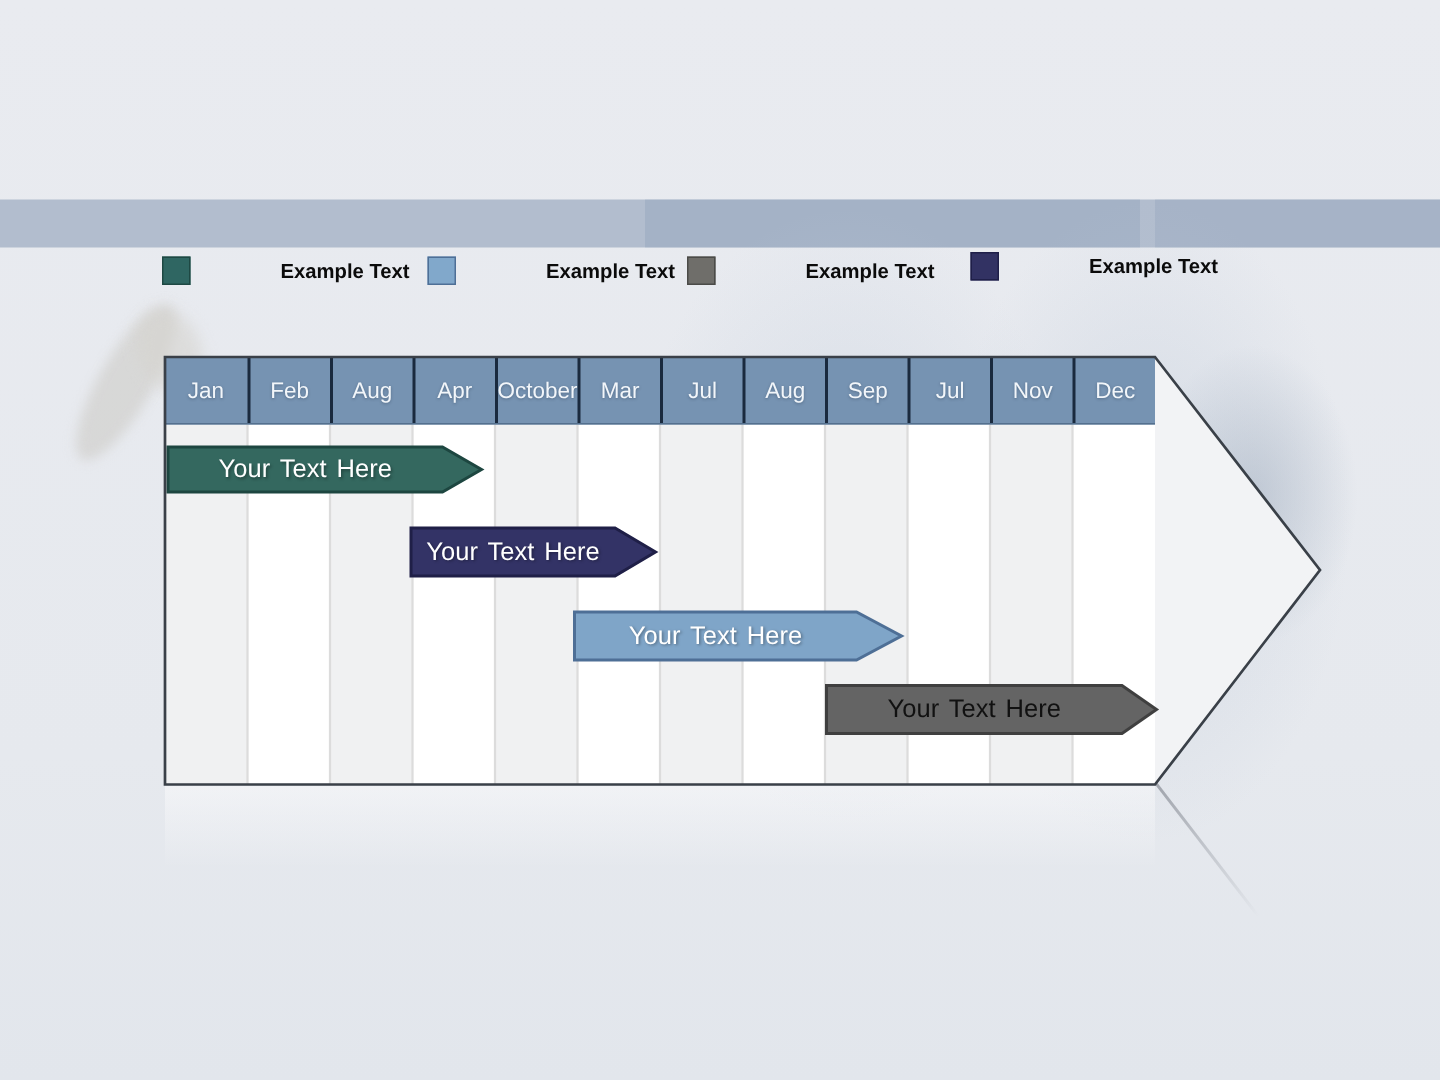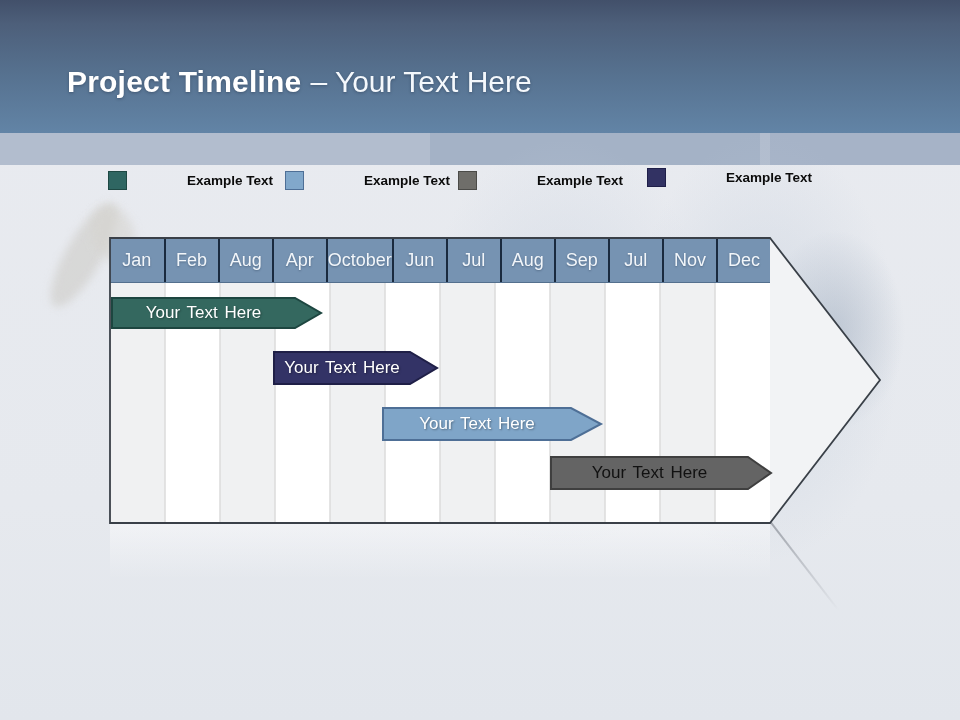--- a/index.html
+++ b/index.html
@@ -50,21 +50,21 @@
   .legend-label{font-size:13.5px; font-weight:bold; color:#0b0b0b; white-space:nowrap;padding-left:40px;}
   
   .tl-svg{position:absolute; left:100px; top:230px; width:800px; height:310px; z-index:6;}
   .tl-svg.overlay{z-index:8; pointer-events:none;}
   .month-row{
     position:absolute; left:110px; top:238px; width:660px; height:45px;
     display:flex; z-index:7; box-sizing:border-box; border-bottom:1px solid #54708e;
   }
   .month-cell{
     width:68px; box-sizing:border-box; display:flex; align-items:center; justify-content:center;
-    font-size:18px; color:#f2f6fa; text-shadow:0 1px 2px rgba(25,40,60,.35);
+    font-size:15px; color:#f2f6fa; text-shadow:0 1px 2px rgba(25,40,60,.35);
   }
   .month-cell + .month-cell{border-left:2px solid #1a2a3e;}
   .bar-label{
     position:absolute; z-index:9; text-align:center; font-size:17px;
     word-spacing:2px; white-space:nowrap;
     text-shadow:1px 1px 2px rgba(0,0,0,.35);
   }
   .bar-label.b1{left:112px; top:298px; width:183px; height:30px; line-height:30px;}
   .bar-label.b2{left:274px; top:352px; width:136px; height:32px; line-height:32px;}
   .bar-label.b3{left:383px; top:408px; width:188px; height:32px; line-height:32px;}
@@ -88,25 +88,20 @@
   <div class="band"></div>
   <div class="band-patch p1"></div>
   <div class="band-patch p2"></div>
 
   <div class="ghost ghost-fig1"></div>
   <div class="ghost ghost-fig2"></div>
   <div class="ghost ghost-swirl"></div>
   <div class="ghost ghost-arm"></div>
   <div class="ghost ghost-hand"></div>
 
-  <div class="header">
-    <div class="title">
-      <span class="t-bold">Project Timeline</span><span class="t-light">– Your Text Here</span>
-    </div>
-  </div>
 
   <div class="legend-item l1">
     <span class="swatch" style="background: rgb(47, 102, 98); border-color: rgb(30, 72, 67);"></span>
     <span class="legend-label">Example Text</span>
   </div>
   <div class="legend-item l2">
     <span class="swatch" style="background: rgb(129, 168, 203); border-color: rgb(78, 111, 150);"></span>
     <span class="legend-label">Example Text</span>
   </div>
   <div class="legend-item l3">
@@ -139,21 +134,21 @@
       <path d="M65,53V293 M120,53V293 M175,53V293 M230,53V293 M285,53V293 M340,53V293 M395,53V293 M450,53V293 M505,53V293 M560,53V293 M615,53V293" stroke="#dcdcdc" stroke-width="1.5" fill="none"></path>
     </g>
   </svg>
 
   <div class="month-row" style="background: rgb(118, 147, 178);">
     <div class="month-cell">Jan</div>
     <div class="month-cell">Feb</div>
     <div class="month-cell">Aug</div>
     <div class="month-cell">Apr</div>
     <div class="month-cell">October</div>
-    <div class="month-cell">Jun</div>
+    <div class="month-cell">Mar</div>
     <div class="month-cell">Jul</div>
     <div class="month-cell">Aug</div>
     <div class="month-cell">Sep</div>
     <div class="month-cell">Jul</div>
     <div class="month-cell">Nov</div>
     <div class="month-cell">Dec</div>
   </div>
 
   <svg class="tl-svg overlay" viewBox="0 0 800 310">
     <polygon points="12,68 195,68 221,83 195,98 12,98" stroke-width="2" style="fill: rgb(52, 104, 95); stroke: rgb(29, 70, 64);"></polygon>

